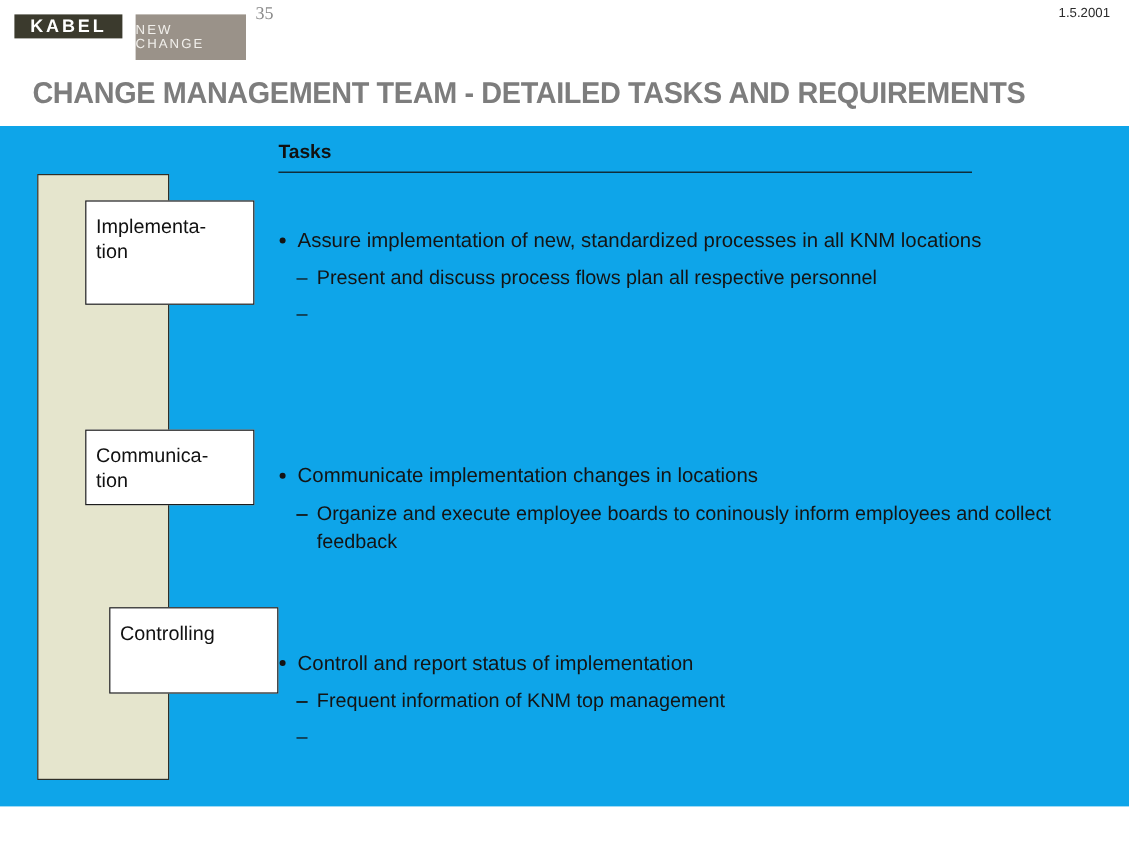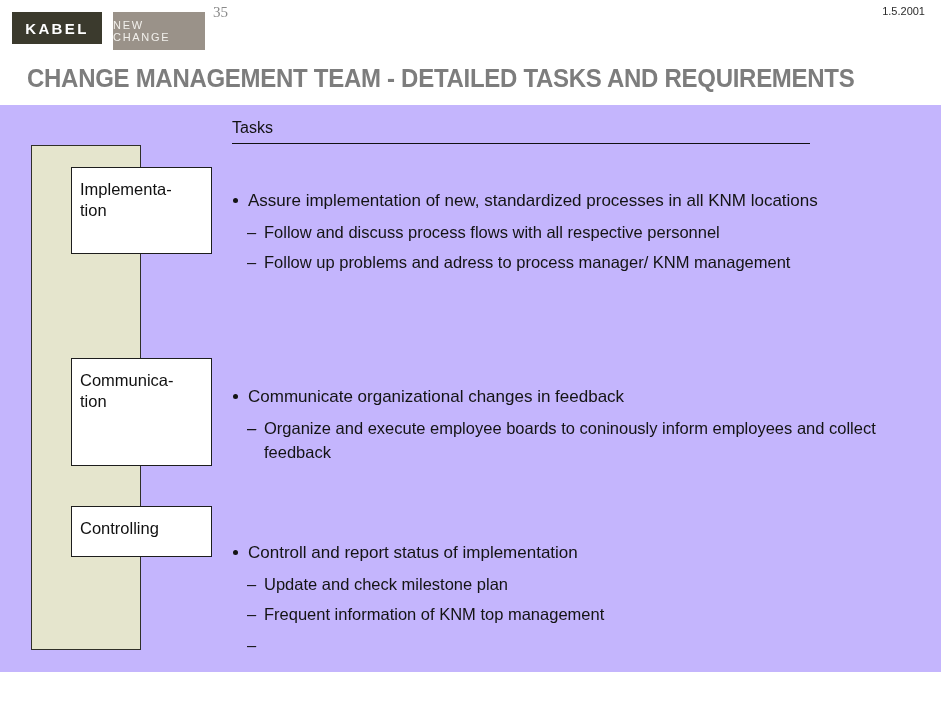--- a/index.html
+++ b/index.html
@@ -25,21 +25,21 @@
   #header {
     position: absolute;
     left: 0; top: 0;
     width: 941px; height: 105px;
     background: #ffffff;
   }
 
   .logo-kabel {
     position: absolute;
     left: 12px; top: 12px;
-    width: 90px; height: 32px;
+    width: 90px; height: 20px;
     background: #3b3a2d;
     color: #ffffff;
     font-size: 15px;
     font-weight: bold;
     letter-spacing: 2.4px;
     display: flex;
     align-items: center;
     justify-content: center;
   }
 
@@ -82,21 +82,21 @@
     transform: scaleX(0.96);
     transform-origin: left center;
     white-space: nowrap;
   }
 
   
   #green-panel {
     position: absolute;
     left: 0; top: 105px;
     width: 941px; height: 567px;
-    background: #c4b5fd;
+    background: #0ea5e9;
   }
 
   
   .beige-bar {
     position: absolute;
     left: 31px; top: 40px;   
     width: 110px; height: 505px;
     background: #e5e5cd;
     border: 1px solid #2f2f28;
     box-sizing: border-box;
@@ -109,35 +109,35 @@
     background: #ffffff;
     border: 1px solid #1d1d1d;
     box-sizing: border-box;
     color: #111111;
     font-size: 16.5px;
     line-height: 1.26;
     padding: 11px 0 0 8px;
   }
 
   #phase-box-0 { top: 62px;  height: 87px; }
-  #phase-box-1 { top: 253px; height: 108px; }
-  #phase-box-2 { top: 401px; height: 51px; }
+  #phase-box-1 { top: 253px; height: 63px; }
+  #phase-box-2 { top: 401px; height: 72px; margin-left: 20px; }
 
   
   #tasks-column {
     position: absolute;
     left: 232px; top: 105px;
     width: 700px;
   }
 
   .tasks-heading {
     position: absolute;
     left: 0; top: 14px;
     font-size: 16px;
-    font-weight: normal;
+    font-weight: bold;
     color: #111111;
   }
 
   .tasks-rule {
     position: absolute;
     left: 0; top: 38px;
     width: 578px;
     height: 1px;
     background: #111111;
   }
@@ -219,50 +219,48 @@
 
     <div class="task-groups">
 
       <div class="task-group" id="task-group-0">
         <div class="task-main">
           <span class="bullet-dot"></span>
           <span>Assure implementation of new, standardized processes in all KNM locations</span>
         </div>
         <div class="task-sub">
           <span class="bullet-dash">–</span>
-          <span>Follow and discuss process flows with all respective personnel</span>
-        </div>
-        <div class="task-sub">
-          <span class="bullet-dash">–</span>
-          <span>Follow up problems and adress to process manager/ KNM management</span>
+          <span>Present and discuss process flows plan all respective personnel</span>
+        </div>
+        <div class="task-sub">
+          <span class="bullet-dash">–</span>
         </div>
       </div>
 
       <div class="task-group" id="task-group-1">
         <div class="task-main">
           <span class="bullet-dot"></span>
-          <span>Communicate organizational changes in feedback</span>
+          <span>Communicate implementation changes in locations</span>
         </div>
         <div class="task-sub">
           <span class="bullet-dash">–</span>
         </div>
         <div class="task-sub">
           <span class="bullet-dash">–</span>
           <span>Organize and execute employee boards to coninously inform employees and collect feedback</span>
         </div>
       </div>
 
       <div class="task-group" id="task-group-2">
         <div class="task-main">
           <span class="bullet-dot"></span>
           <span>Controll and report status of implementation</span>
         </div>
         <div class="task-sub">
           <span class="bullet-dash">–</span>
-          <span>Update and check milestone plan</span>
         </div>
         <div class="task-sub">
           <span class="bullet-dash">–</span>
           <span>Frequent information of KNM top management</span>
         </div>
         <div class="task-sub">
           <span class="bullet-dash">–</span>
         </div>
       </div>
 

